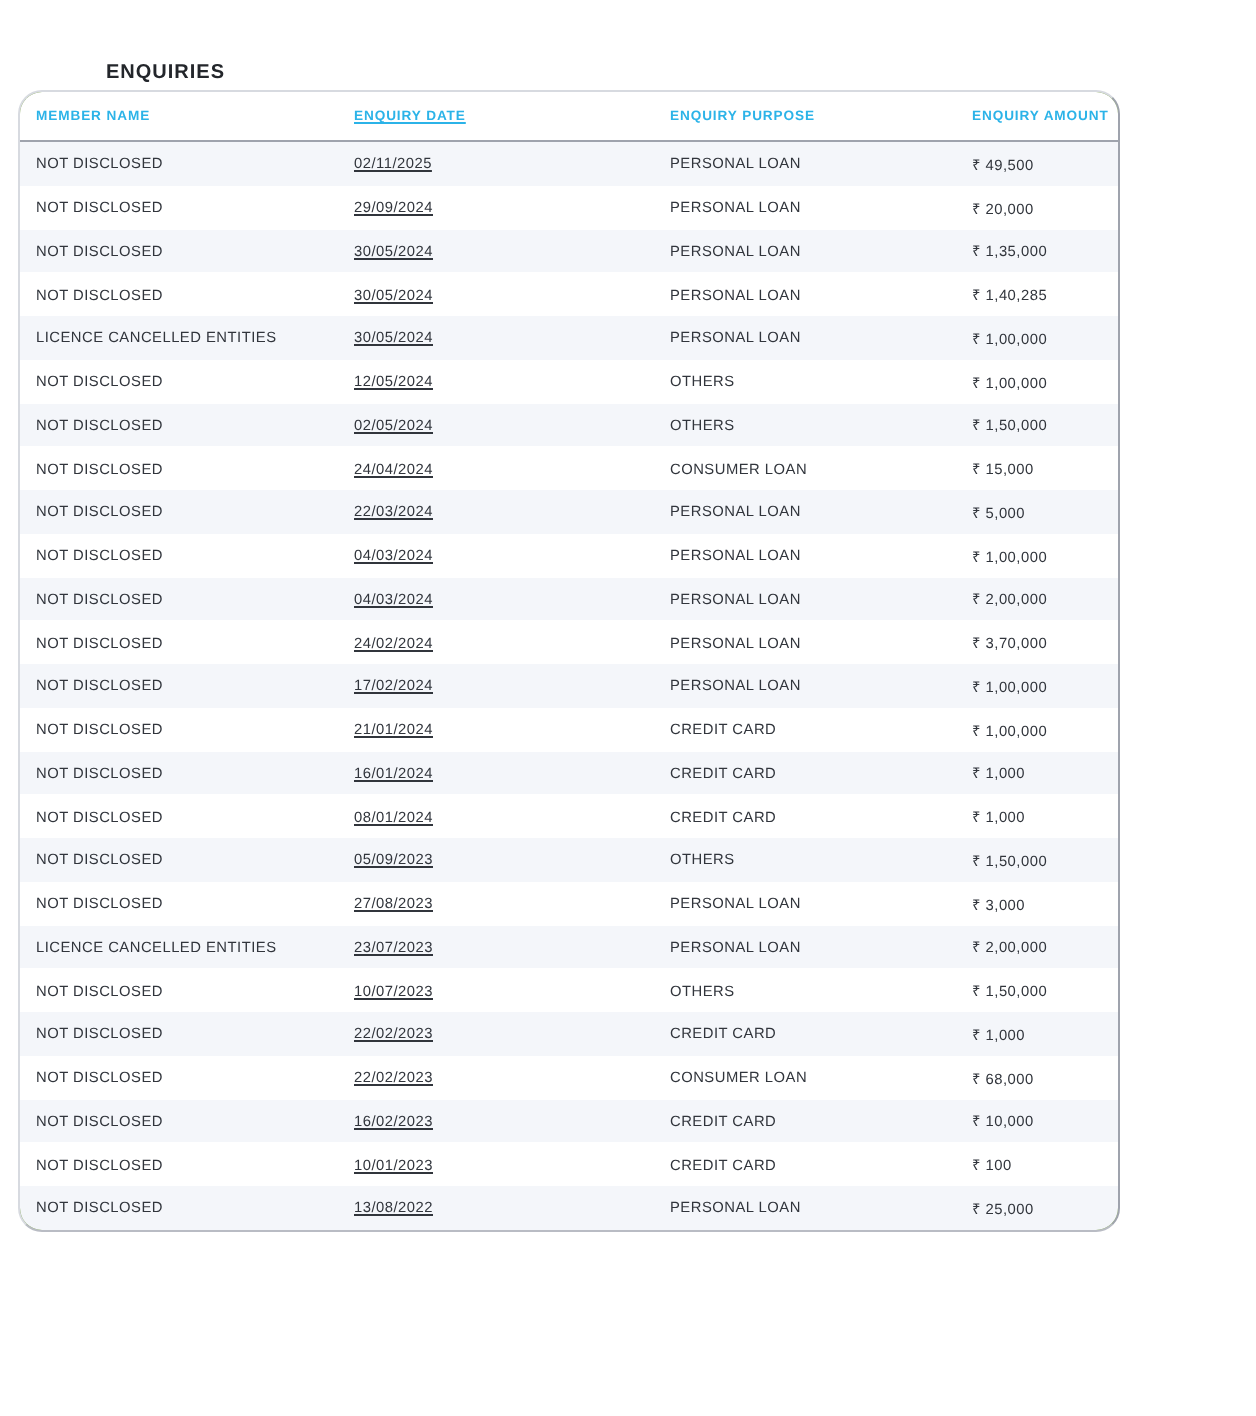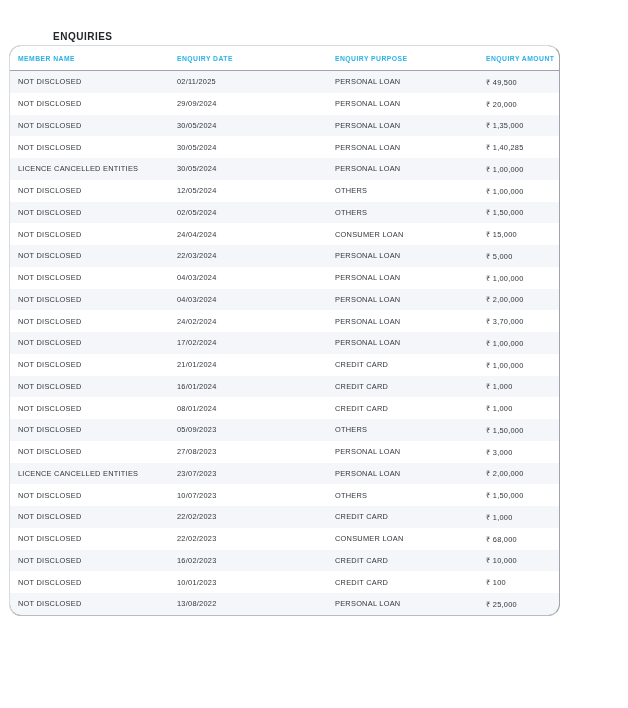--- a/index.html
+++ b/index.html
@@ -91,21 +91,21 @@
   }
 
   tbody tr.row-odd td {
     background: #f4f6fa;
   }
   tbody tr.row-even td {
     background: #ffffff;
   }
 
   .col-member   { width: 158px; padding-left: 8px !important; }
-  .col-date     { width: 157px; padding-left: 1px !important; }
+  .col-date     { width: 157px; padding-left: 1px !important; text-decoration: underline; }
   .col-purpose  { width: 150px; padding-left: 1px !important; }
   .col-amount   { width: 143px; padding-left: 1px !important; }
 
   th.col-member  { padding-left: 8px !important; }
   th.col-date    { padding-left: 1px !important; }
   th.col-purpose { padding-left: 1px !important; }
   th.col-amount  { padding-left: 1px !important; }
 </style>
 </head>
 <body>

